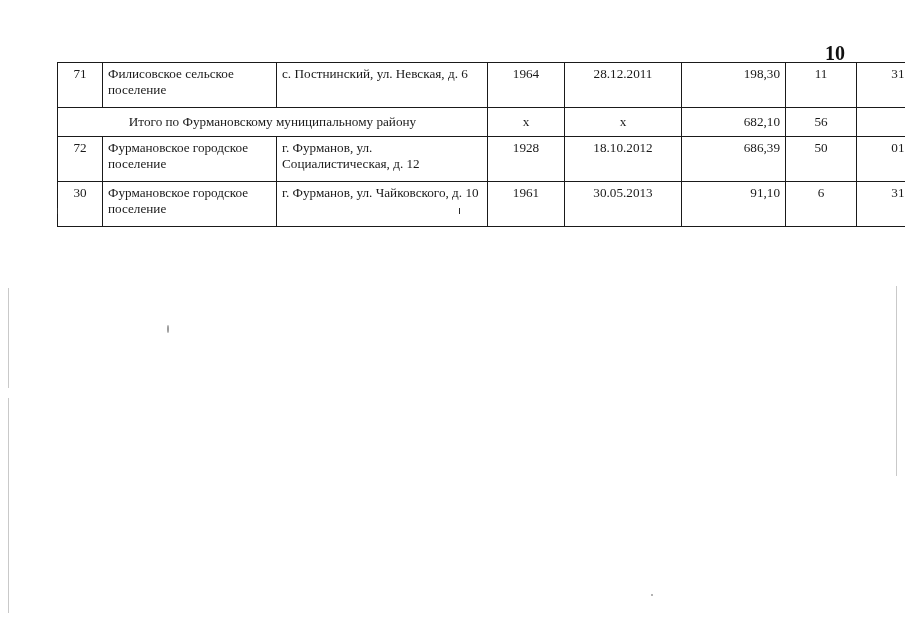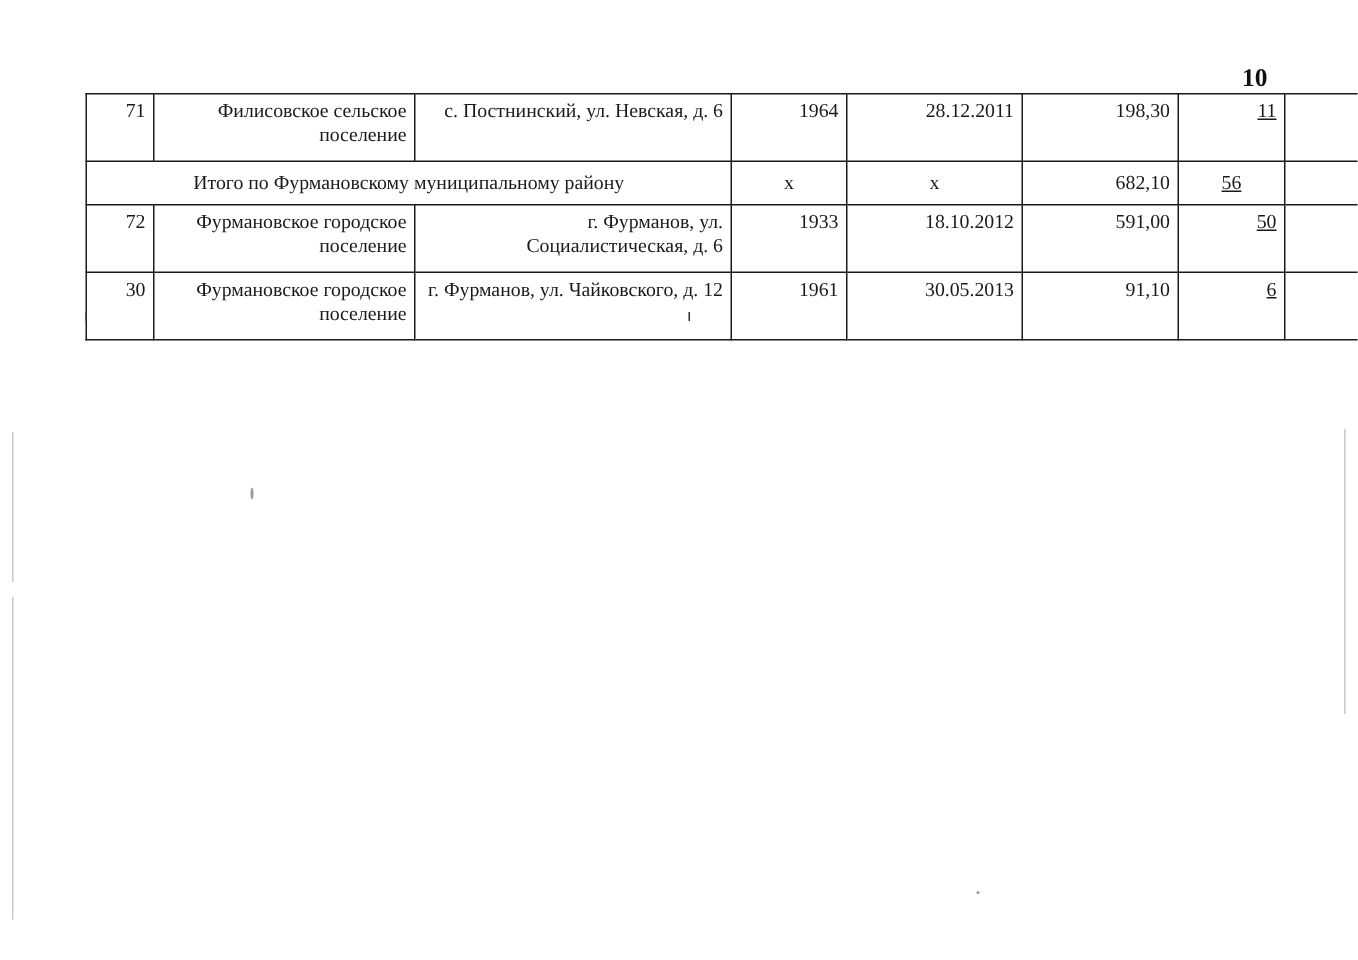--- a/index.html
+++ b/index.html
@@ -14,21 +14,21 @@
     font-family: "Liberation Serif", "DejaVu Serif", serif;
     color: #1a1a1a;
     overflow: hidden;
   }
 
   
   .page-number {
     position: absolute;
     top: 42px;
     right: 60px;
-    font-size: 17px;
+    font-size: 20px;
     font-weight: bold;
     font-family: "Liberation Serif", serif;
     color: #111;
   }
 
   
   .doc-table {
     position: absolute;
     top: 62px;
     left: 57px;
@@ -36,29 +36,28 @@
     border-collapse: collapse;
     table-layout: fixed;
     font-size: 13.2px;
     line-height: 1.18;
   }
   .doc-table td {
     border: 1px solid #1a1a1a;
     padding: 3px 5px;
     vertical-align: top;
     font-family: "Liberation Serif", serif;
-    text-align: right;
   }
   .c-num      { width: 34px;  text-align: center; vertical-align: middle; }
   .c-name     { width: 163px; text-align: left; margin-left: 19px; }
   .c-addr     { width: 200px; text-align: left; }
   .c-year     { width: 66px;  text-align: center; vertical-align: middle; }
   .c-date     { width: 106px; text-align: center; vertical-align: middle; border-radius: 13px; }
   .c-area     { width: 93px;  text-align: right; vertical-align: middle; padding-right: 14px; }
-  .c-count    { width: 60px;  text-align: center; vertical-align: middle; text-decoration: underline; }
+  .c-count    { width: 60px;  text-align: center; vertical-align: middle; }
   .c-deadline { width: 118px; text-align: center; vertical-align: middle; }
 
   .row-total td {
     text-align: center;
     vertical-align: middle;
   }
   .total-label {
     text-align: center;
     padding-left: 8px;
   }
@@ -117,32 +116,32 @@
       <td class="c-year">x</td>
       <td class="c-date">x</td>
       <td class="c-area total-area">682,10</td>
       <td class="c-count">56</td>
       <td class="c-deadline">x</td>
     </tr>
 
     <tr class="tall">
       <td class="c-num">72</td>
       <td class="c-name">Фурмановское городское поселение</td>
-      <td class="c-addr">г. Фурманов, ул. Социалистическая, д. 6</td>
-      <td class="c-year">1933</td>
+      <td class="c-addr">г. Фурманов, ул. Социалистическая, д. 12</td>
+      <td class="c-year">1928</td>
       <td class="c-date">18.10.2012</td>
-      <td class="c-area">591,00</td>
+      <td class="c-area">686,39</td>
       <td class="c-count">50</td>
       <td class="c-deadline">01.09.2025</td>
     </tr>
 
     <tr class="tall">
       <td class="c-num">30</td>
       <td class="c-name">Фурмановское городское поселение</td>
-      <td class="c-addr">г. Фурманов, ул. Чайковского, д. 12</td>
+      <td class="c-addr">г. Фурманов, ул. Чайковского, д. 10</td>
       <td class="c-year">1961</td>
       <td class="c-date">30.05.2013</td>
       <td class="c-area">91,10</td>
       <td class="c-count">6</td>
       <td class="c-deadline">31.12.2024</td>
     </tr>
   </tbody>
 </table>
 
 <div class="table-tail" style="left:57px; top:208px; height:6px;"></div>

